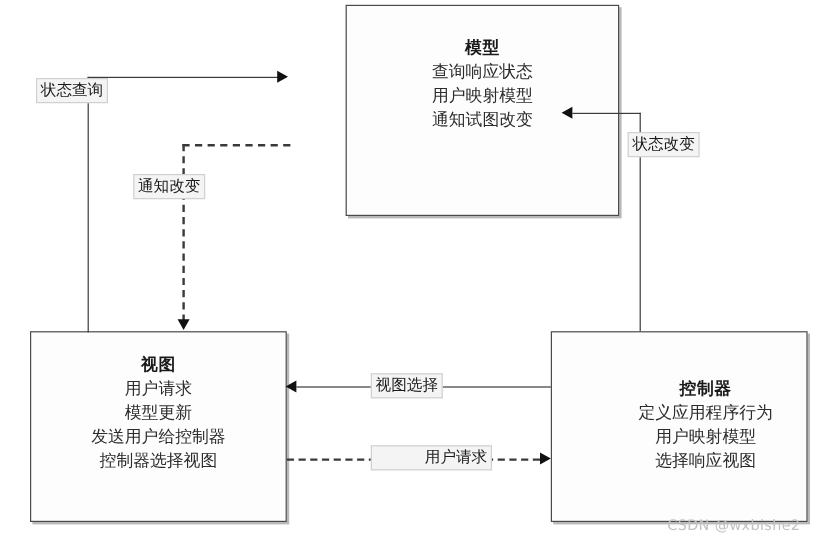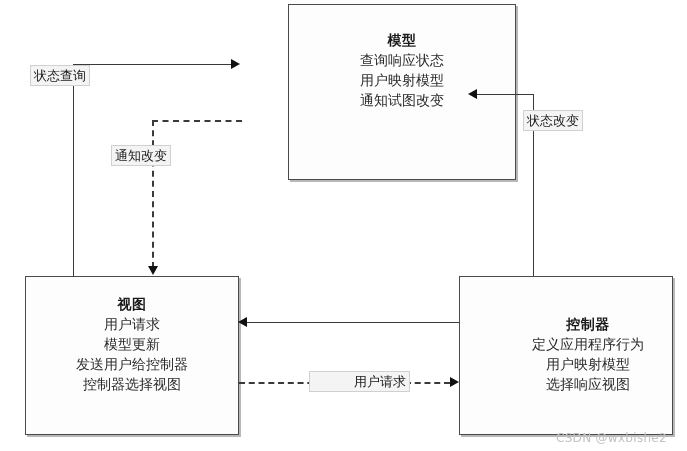--- a/index.html
+++ b/index.html
@@ -148,20 +148,21 @@
   <div class="arrow down" style="left:148px; top:266px;"></div>
   <div class="edge-label" style="left:111px; top:145px;">通知改变</div>
 
   <div class="ln v" style="left:533px; top:94px; height:182px;"></div>
   <div class="ln h" style="left:477px; top:94px; width:57px;"></div>
   <div class="arrow left" style="left:468px; top:89px;"></div>
   <div class="edge-label" style="left:523px; top:110px;">状态改变</div>
 
   <div class="ln h" style="left:247px; top:322px; width:212px;"></div>
   <div class="arrow left" style="left:238px; top:317px;"></div>
+  <div class="edge-label" style="left:309px; top:311px;">视图选择</div>
 
   <div class="dash-h" style="left:239px; top:382px; width:211px;"></div>
   <div class="arrow right" style="left:450px; top:377px;"></div>
   <div class="edge-label" style="left:309px; top:371px;padding-left:44px;">用户请求</div>
 
   <div id="watermark">CSDN @wxbishe2</div>
 
 </div>
 
 </body></html>

